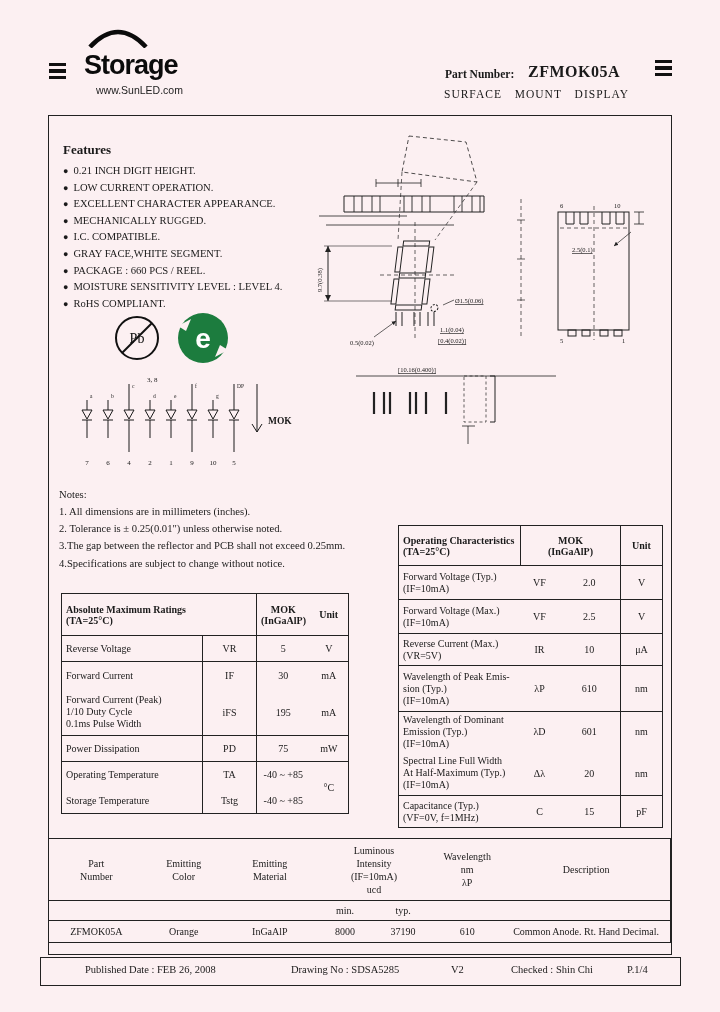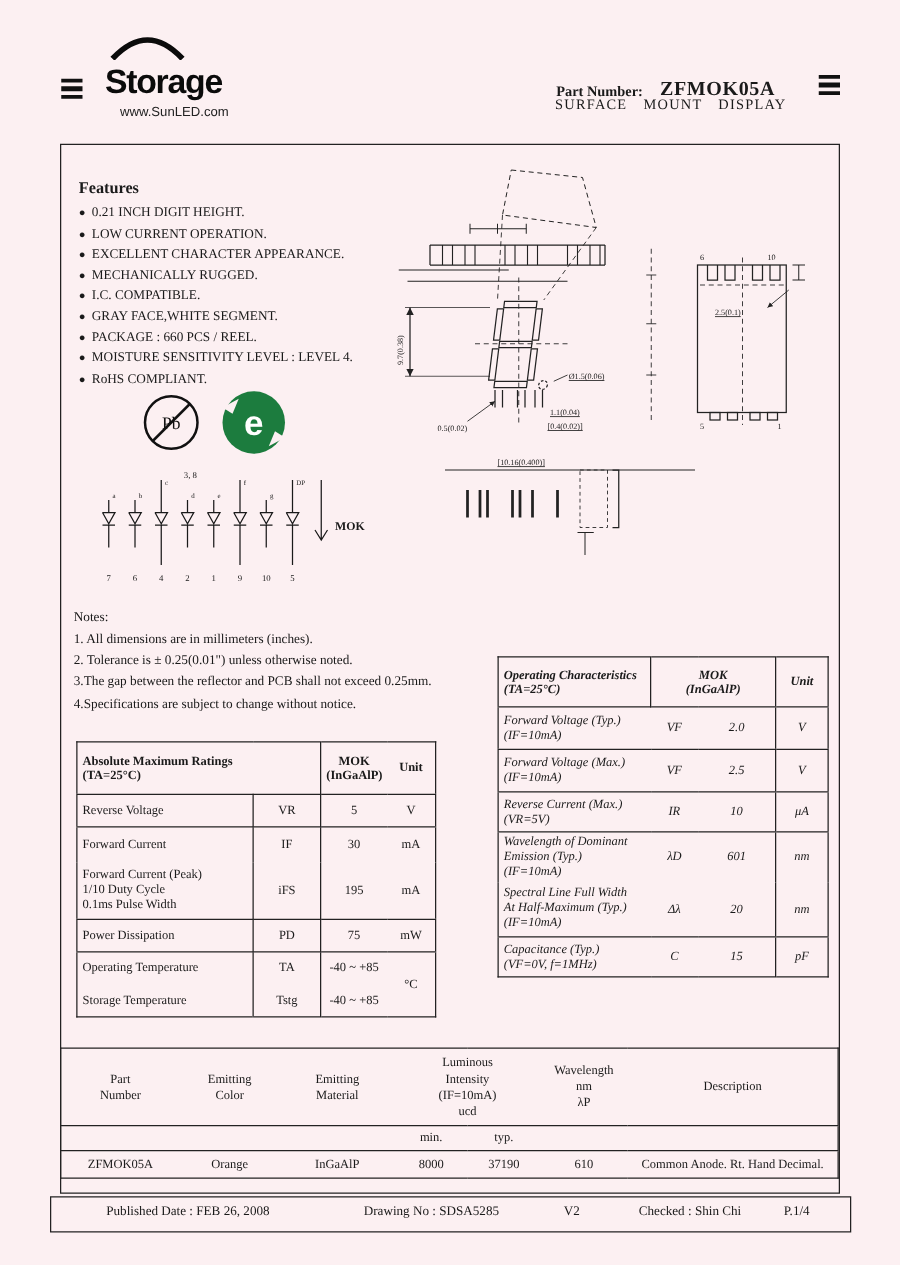--- a/index.html
+++ b/index.html
@@ -6,21 +6,21 @@
   .page{position:relative;width:720px;height:1012px;background:#fcf0f2;font-family:"Liberation Serif",serif;color:#1a1a1a;overflow:hidden;}
   .burger{position:absolute;}
   .burger i{display:block;width:17px;height:3.4px;background:#111;margin:3px 0;}
   .burger.left{left:49px;top:60px;}
   .burger.right{left:655px;top:57px;}
   .logo-text{position:absolute;left:84px;top:50px;font-family:"Liberation Sans",sans-serif;font-weight:bold;font-size:27px;letter-spacing:-1px;color:#0b0b0b;}
   .logo-url{position:absolute;left:96px;top:84px;font-family:"Liberation Sans",sans-serif;font-size:10.5px;color:#222;text-align:center;}
   .logo-arc{position:absolute;left:87px;top:26px;}
   .pn-label{position:absolute;left:445px;top:68px;font-weight:bold;font-size:11.5px;}
   .pn-value{position:absolute;left:528px;top:63px;font-weight:bold;font-size:16px;letter-spacing:.5px;}
-  .subtitle{position:absolute;left:444px;top:78px;font-size:11.5px;letter-spacing:1px;word-spacing:9px;}
+  .subtitle{position:absolute;left:444px;top:88px;font-size:11.5px;letter-spacing:1px;word-spacing:9px;}
   .main-box{position:absolute;left:48px;top:115px;width:622px;height:838px;border:1.5px solid #222;}
   .features{position:absolute;left:14px;top:26px;width:300px;}
   .features-title{font-weight:bold;font-size:13px;margin-bottom:7px;}
   .feature-item{font-size:10.6px;margin-bottom:5.6px;white-space:nowrap;}
   .feature-item .bullet{font-size:9px;margin-right:5px;}
   .notes{position:absolute;left:10px;top:370px;width:345px;font-size:10.6px;line-height:1.62;}
   .pb-icon{position:absolute;left:64px;top:198px;}
   .e-icon{position:absolute;left:128px;top:196px;}
   .drawing{position:absolute;left:265px;top:8px;}
   .circuit{position:absolute;left:28px;top:258px;}
@@ -29,21 +29,21 @@
   .t{border-collapse:collapse;border:1.5px solid #222;table-layout:fixed;}
   .t td{padding:1px 4px;font-size:10px;vertical-align:middle;}
   .t .c{text-align:center;}
   .t .b{font-weight:bold;}
   .t .ml{white-space:pre-line;line-height:1.2;}
   .t .br{border-right:1px solid #222;}
   .t .bl{border-left:1px solid #222;}
   .t tr.hd>td{border-bottom:1px solid #222;}
   .t tr.bb>td{border-bottom:1px solid #222;}
   .abs{position:absolute;left:12px;top:477px;width:287px;}
-  .op{position:absolute;left:349px;top:409px;width:265px;font-style:italic;}
+  .op{position:absolute;left:349px;top:409px;width:265px;}
   .sel{position:absolute;left:-1px;top:722px;width:623px;}
   .sel td{text-align:center;white-space:pre-line;line-height:1.3;font-size:10px;}
   .footer-bar{position:absolute;left:40px;top:957px;width:639px;height:27px;border:1.5px solid #222;font-size:10.5px;}
   .footer-bar span{position:absolute;top:6px;white-space:nowrap;}
   .f-pub{left:44px;} .f-dwg{left:250px;} .f-ver{left:410px;} .f-chk{left:470px;} .f-page{left:586px;}
 </style>
 </head>
 <body>
 
 <div class="page">
@@ -304,20 +304,28 @@
         <td class="c">2.5</td>
         <td class="c bl">V</td>
       </tr>
       <tr class="bb" style="height:32px">
         <td class="ml">Reverse Current (Max.)
 (VR=5V)</td>
         <td class="c">IR</td>
         <td class="c">10</td>
         <td class="c bl">μA</td>
       </tr>
+      <tr class="bb" style="height:46px">
+        <td class="ml">Wavelength of Peak Emis-
+sion (Typ.)
+(IF=10mA)</td>
+        <td class="c">λP</td>
+        <td class="c">610</td>
+        <td class="c bl">nm</td>
+      </tr>
       <tr style="height:40px">
         <td class="ml">Wavelength of Dominant
 Emission (Typ.)
 (IF=10mA)</td>
         <td class="c">λD</td>
         <td class="c">601</td>
         <td class="c bl">nm</td>
       </tr>
       <tr class="bb" style="height:44px">
         <td class="ml">Spectral Line Full Width

